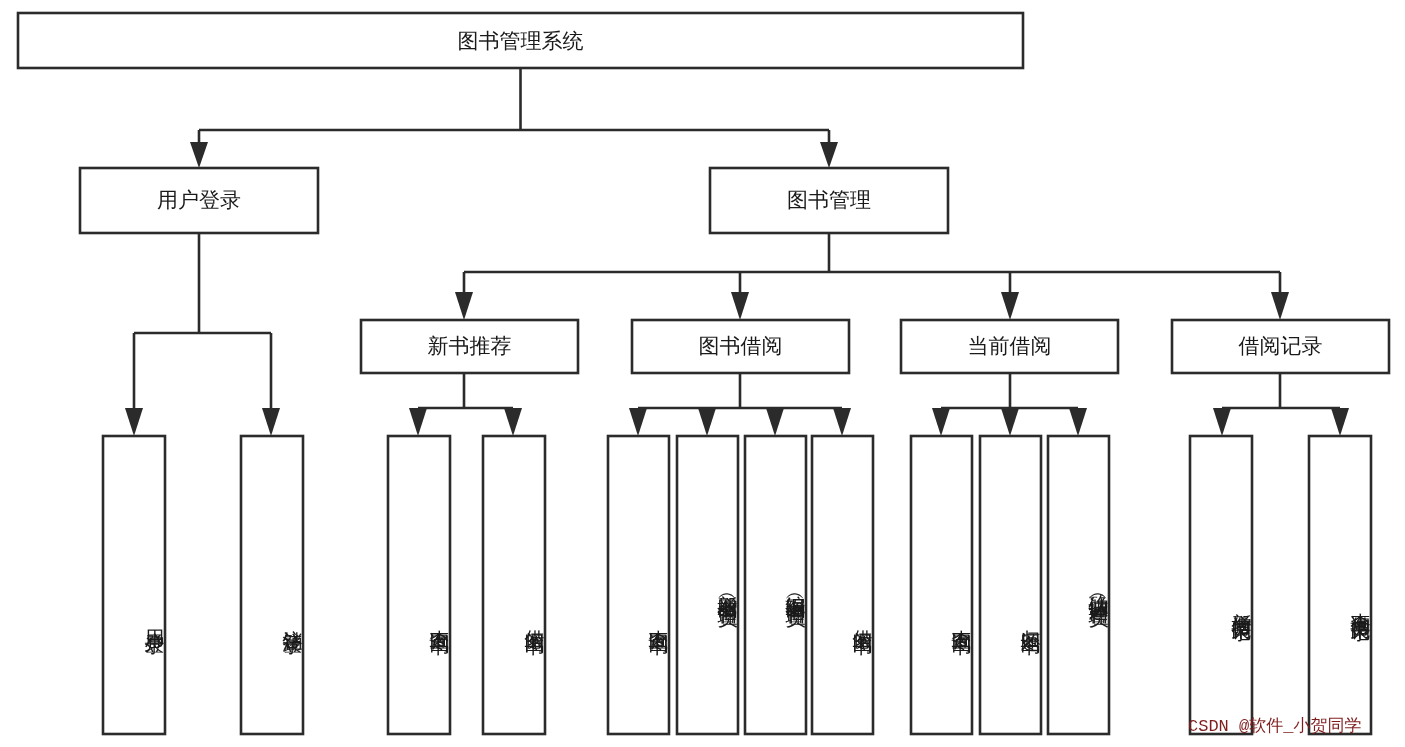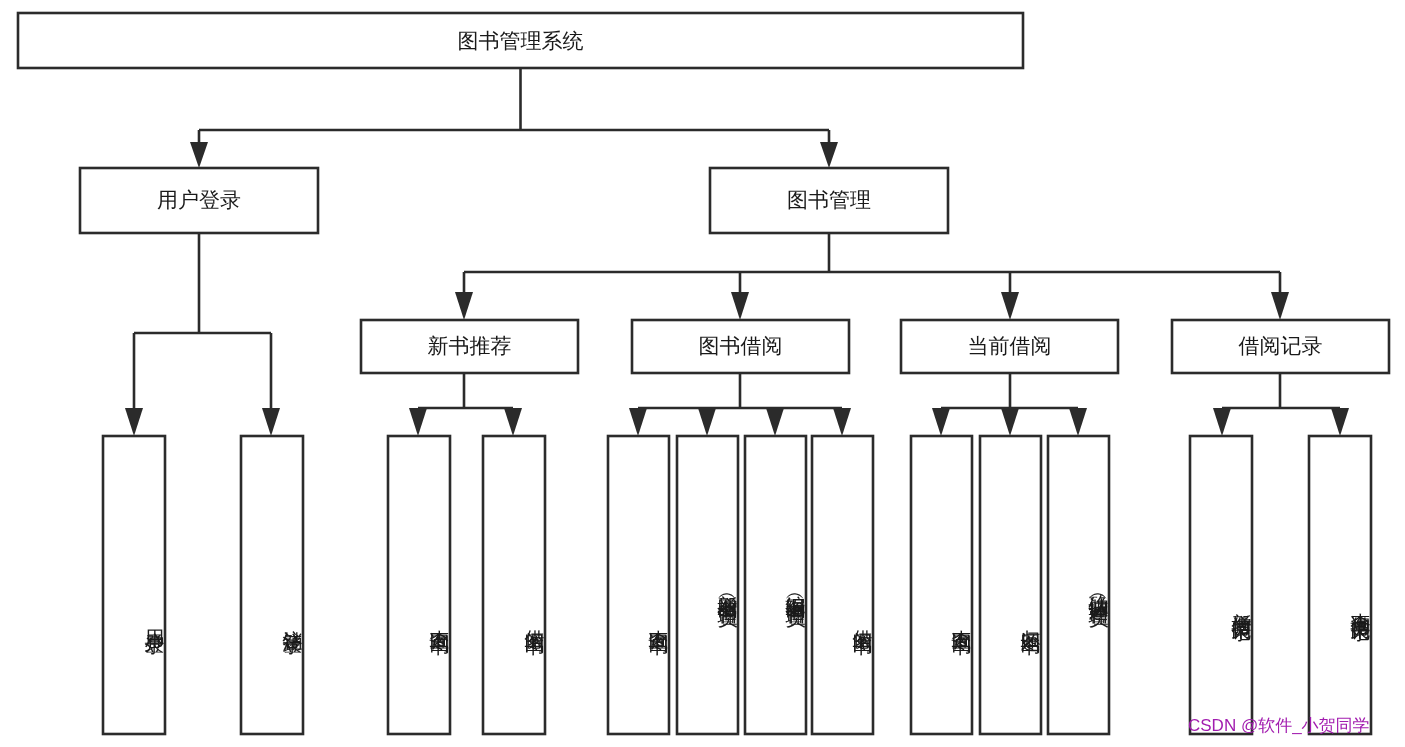--- a/index.html
+++ b/index.html
@@ -59,23 +59,23 @@
     letter-spacing: 2px;
     text-align: center;
     display: flex;
     align-items: flex-start;
     justify-content: center;
     white-space: nowrap;
     pointer-events: none;
   }
   .watermark {
     position: absolute;
-    font-family: Liberation Sans, sans-serif;
+    font-family: Liberation Mono, monospace;
     font-size: 17px;
-    color: #a21caf;
+    color: #7f1d1d;
     white-space: nowrap;
     left: 1188px;
     top: 714px;
   }
 </style>
 </head>
 <body>
 
 <div id="diagram-root">
 

